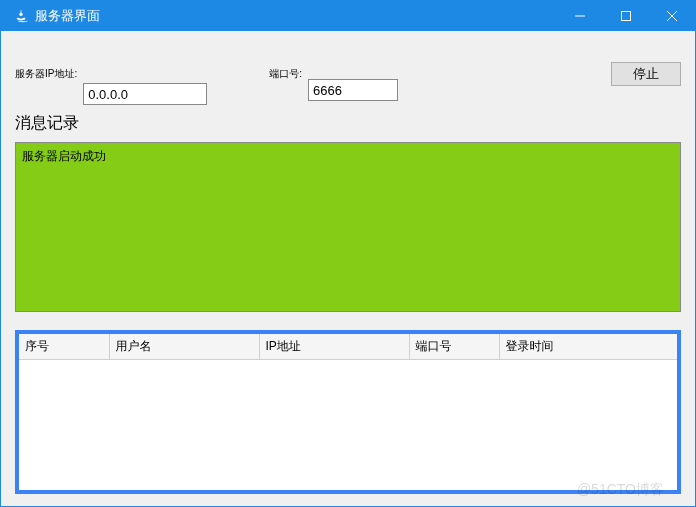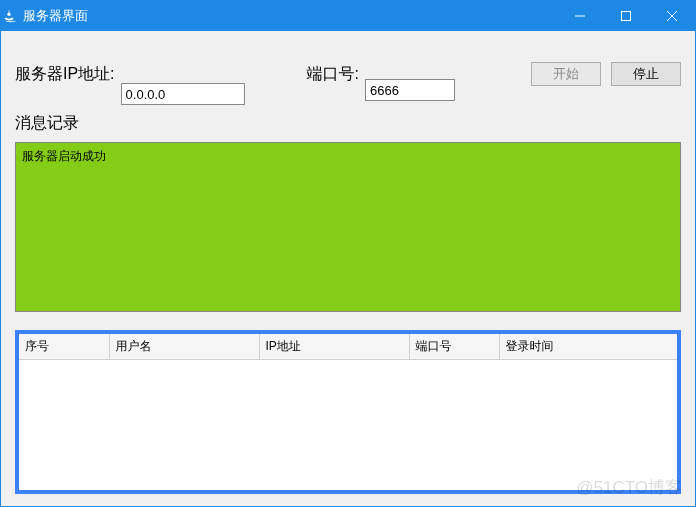--- a/index.html
+++ b/index.html
@@ -17,21 +17,21 @@
       border: 1px solid #1e88e5;
       display: flex;
       flex-direction: column;
     }
     .titlebar {
       height: 30px;
       background: #1e88e5;
       color: #fff;
       display: flex;
       align-items: center;
-      padding-left: 0;
+      padding-left: 12px;
     }
     .titlebar .icon {
       width: 16px;
       height: 16px;
       margin-right: 6px;
       display: flex;
       align-items: center;
       justify-content: center;
     }
     .titlebar .title { flex: 0 0 auto; font-size: 13px; }
@@ -50,21 +50,21 @@
       display: flex;
       flex-direction: column;
       gap: 8px;
       background: #f0f0f0;
     }
     .row-config {
       display: flex;
       align-items: center;
       gap: 6px;
     }
-    .row-config label { font-size: 16px; }
+    .row-config label { font-size: 10px; }
     .row-config input[type=text] {
       height: 22px;
       border: 1px solid #888;
       padding: 0 4px;
       font-family: inherit;
       font-size: 13px;
       background: #fff;
     }
     .ip-input { width: 124px; margin-top: 40px; }
     .port-input { width: 90px; margin-right: 20px; margin-top: 32px;}
@@ -113,24 +113,24 @@
       border-right: 1px solid #d0d0d0;
       border-bottom: 1px solid #d0d0d0;
       background: #f5f5f5;
       height: 22px;
     }
     thead th:last-child { border-right: none; }
     tbody { background: #fff; }
     .table-body-space { flex: 1; background: #fff; }
     .watermark {
       position: absolute;
-      right: 14px;
+      right: 32px;
       bottom: 8px;
       color: rgba(0,0,0,0.15);
-      font-size: 17px;
+      font-size: 14px;
       pointer-events: none;
     }
   </style>
 </head>
 <body>
 
 <div class="window">
   <div class="titlebar">
     <span class="icon">
       <svg width="14" height="14" viewBox="0 0 16 16">
@@ -157,21 +157,20 @@
   </div>
 
   <div class="content">
     <div class="row-config">
       <label>服务器IP地址:</label>
       <input type="text" class="ip-input" value="0.0.0.0" style="">
       <span class="gap-mid"></span>
       <label>端口号:</label>
       <input type="text" class="port-input" value="6666" style="">
       <span style="flex:1"></span>
-      <button class="btn" disabled="">开始</button>
       <button class="btn">停止</button>
     </div>
 
     <div class="section-label">消息记录</div>
     <div class="log-area">
       <div>服务器启动成功</div>
     </div>
 
     <div class="table-wrap">
       <table>

